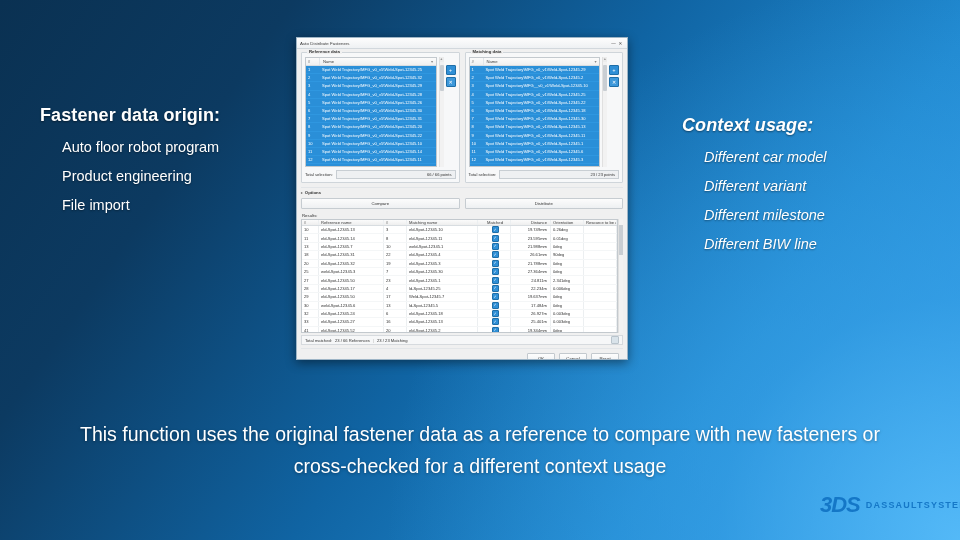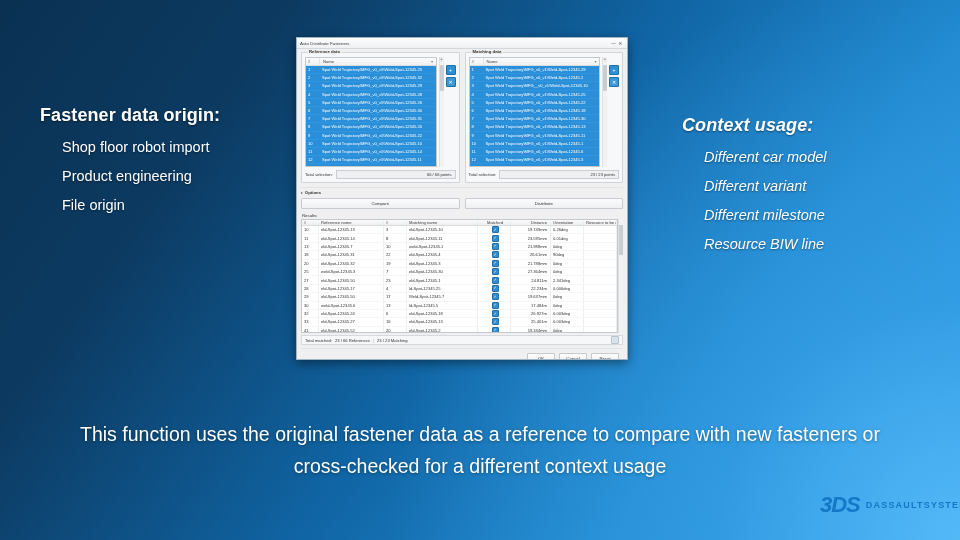--- a/index.html
+++ b/index.html
@@ -143,31 +143,31 @@
     display:flex;align-items:center;justify-content:center;font-size:4.3px;color:#333;border-radius:1px;
   }
 </style>
 </head>
 <body>
 
 <div id="slide">
 
   <div class="col" id="left-col">
     <div class="head">Fastener data origin:</div>
-    <div class="bullet">Shop floor robot import</div>
+    <div class="bullet">Auto floor robot program</div>
     <div class="bullet">Product engineering</div>
-    <div class="bullet">File origin</div>
+    <div class="bullet">File import</div>
   </div>
 
   <div class="col" id="right-col">
     <div class="head">Context usage:</div>
     <div class="bullet">Different car model</div>
     <div class="bullet">Different variant</div>
     <div class="bullet">Different milestone</div>
-    <div class="bullet">Resource BIW line</div>
+    <div class="bullet">Different BIW line</div>
   </div>
 
   <div id="caption">This function uses the original fastener data as a reference to compare with new fasteners or cross-checked for a different context usage</div>
 
   <div id="logo">
     <div class="mark">3DS</div>
     <div class="words">
       <span>DASSAULT</span>
       <span>SYSTEMES</span>
     </div>

